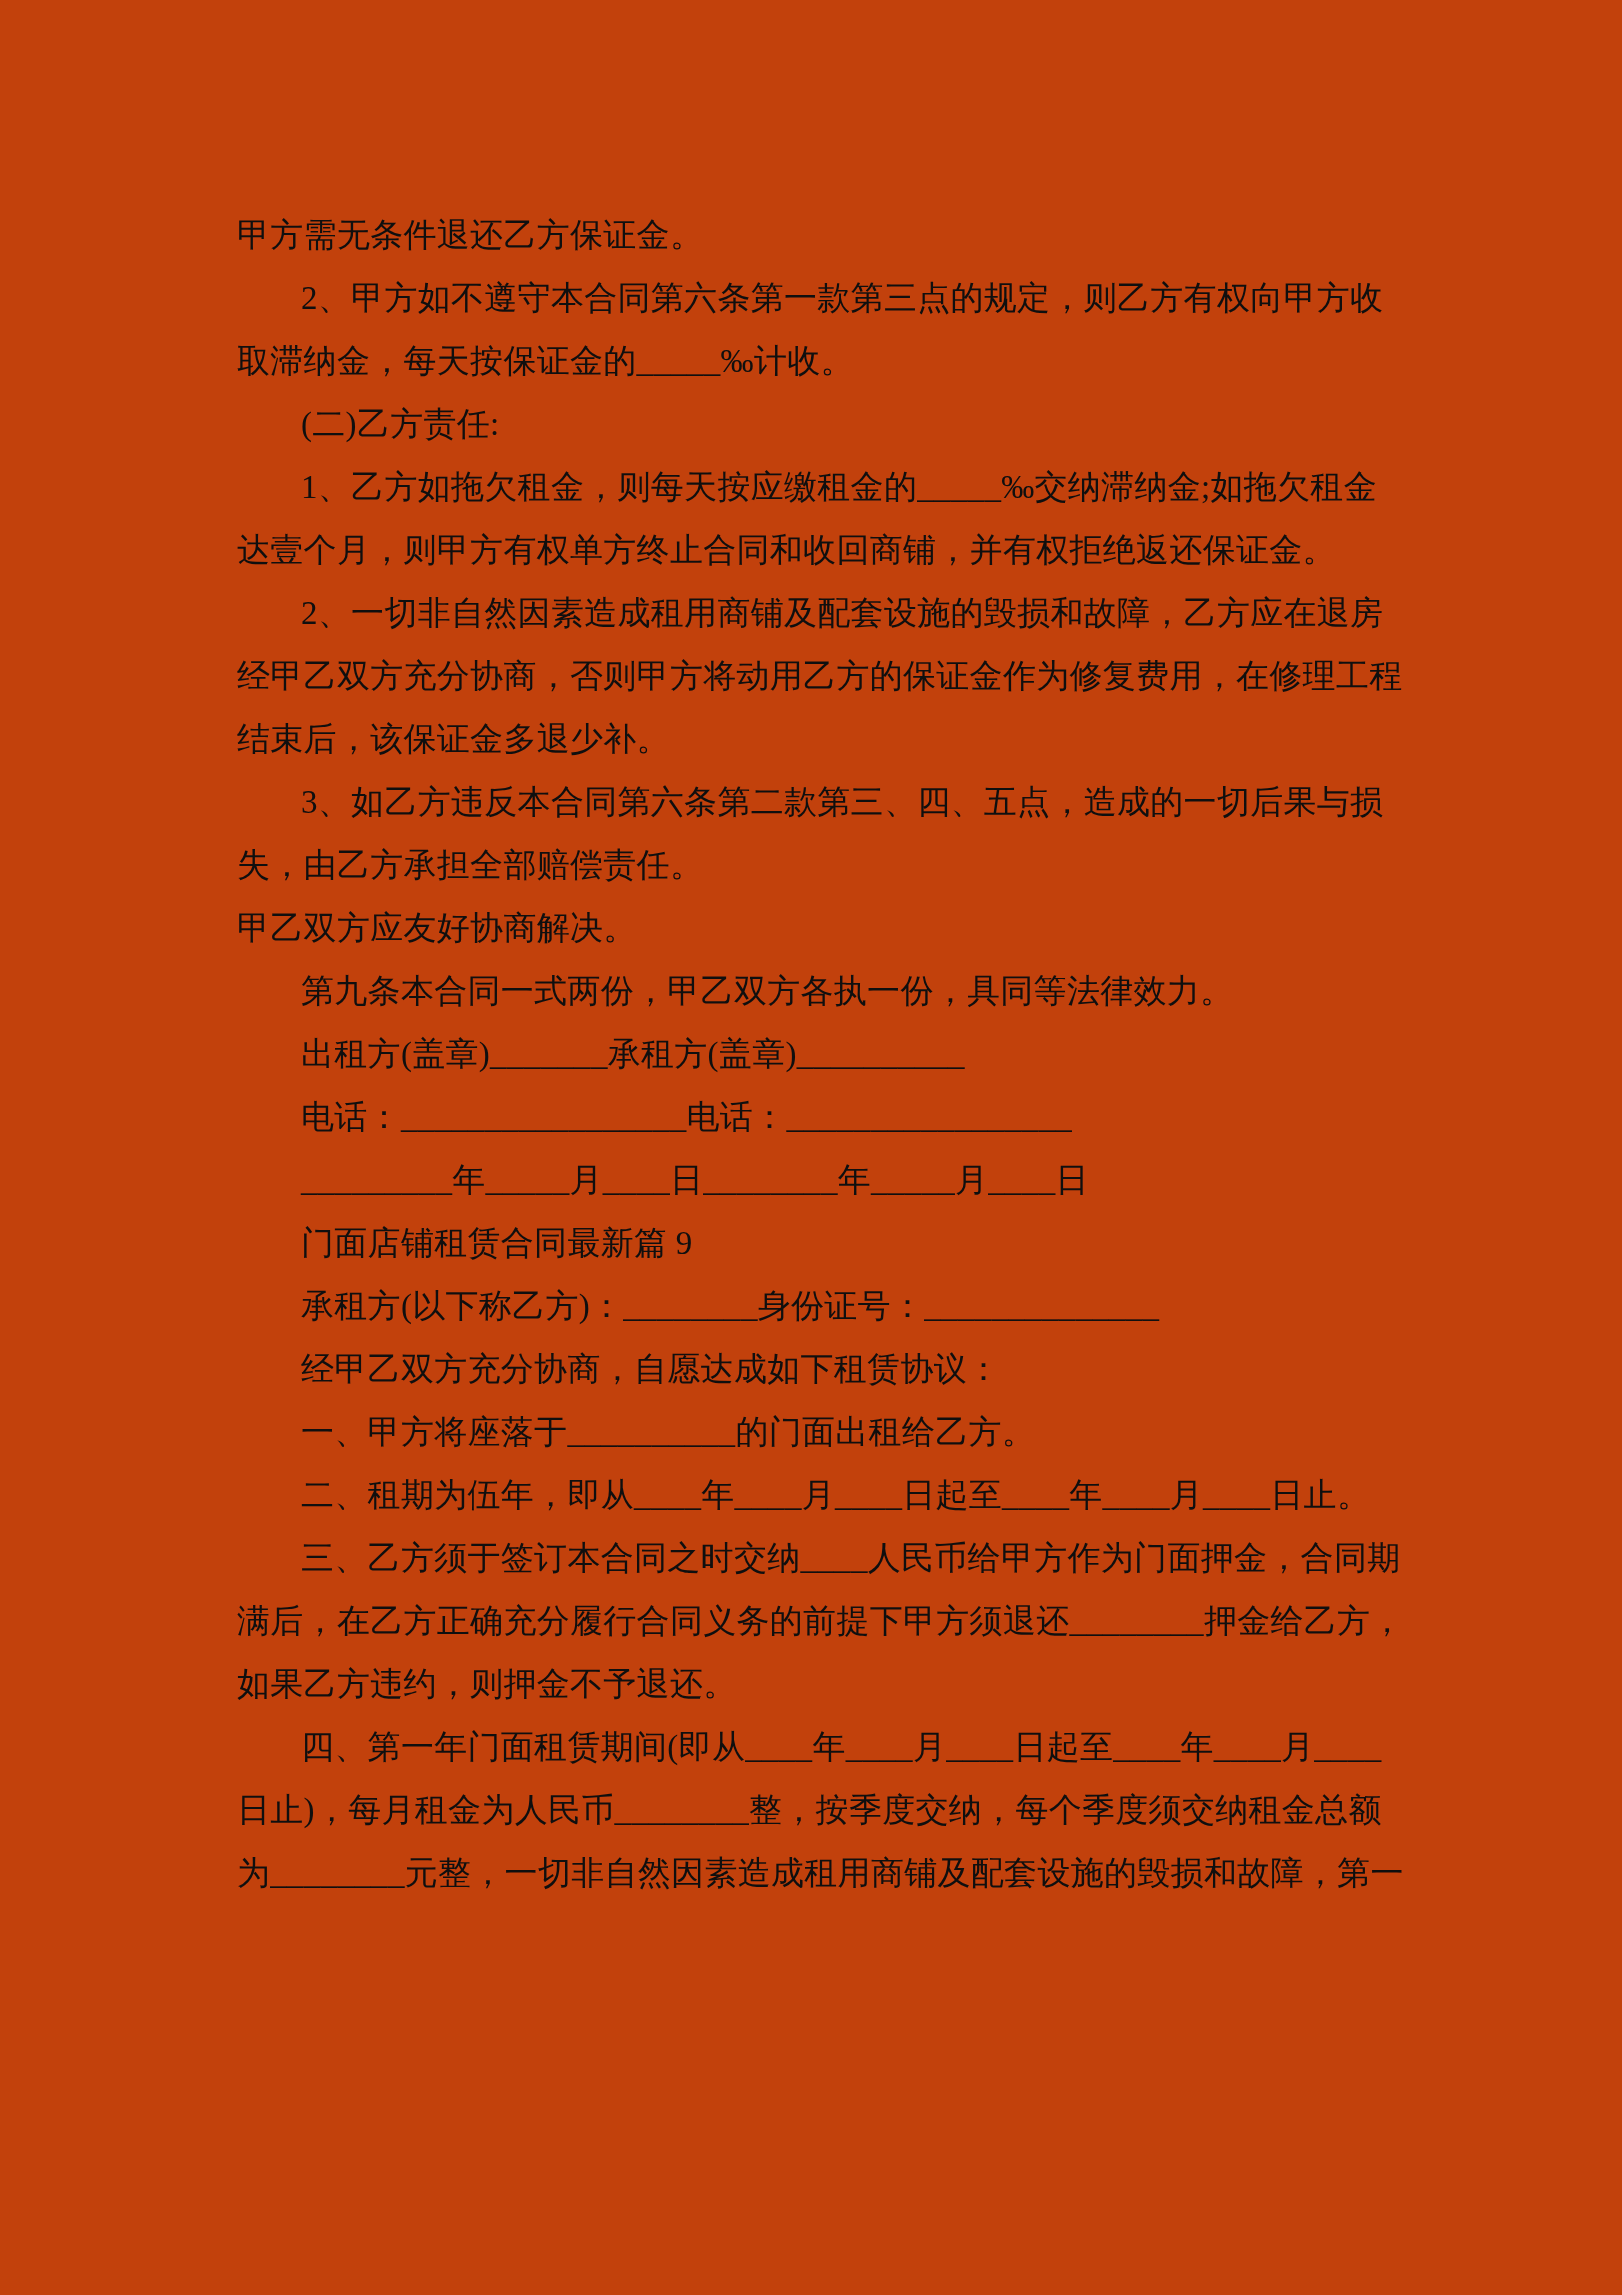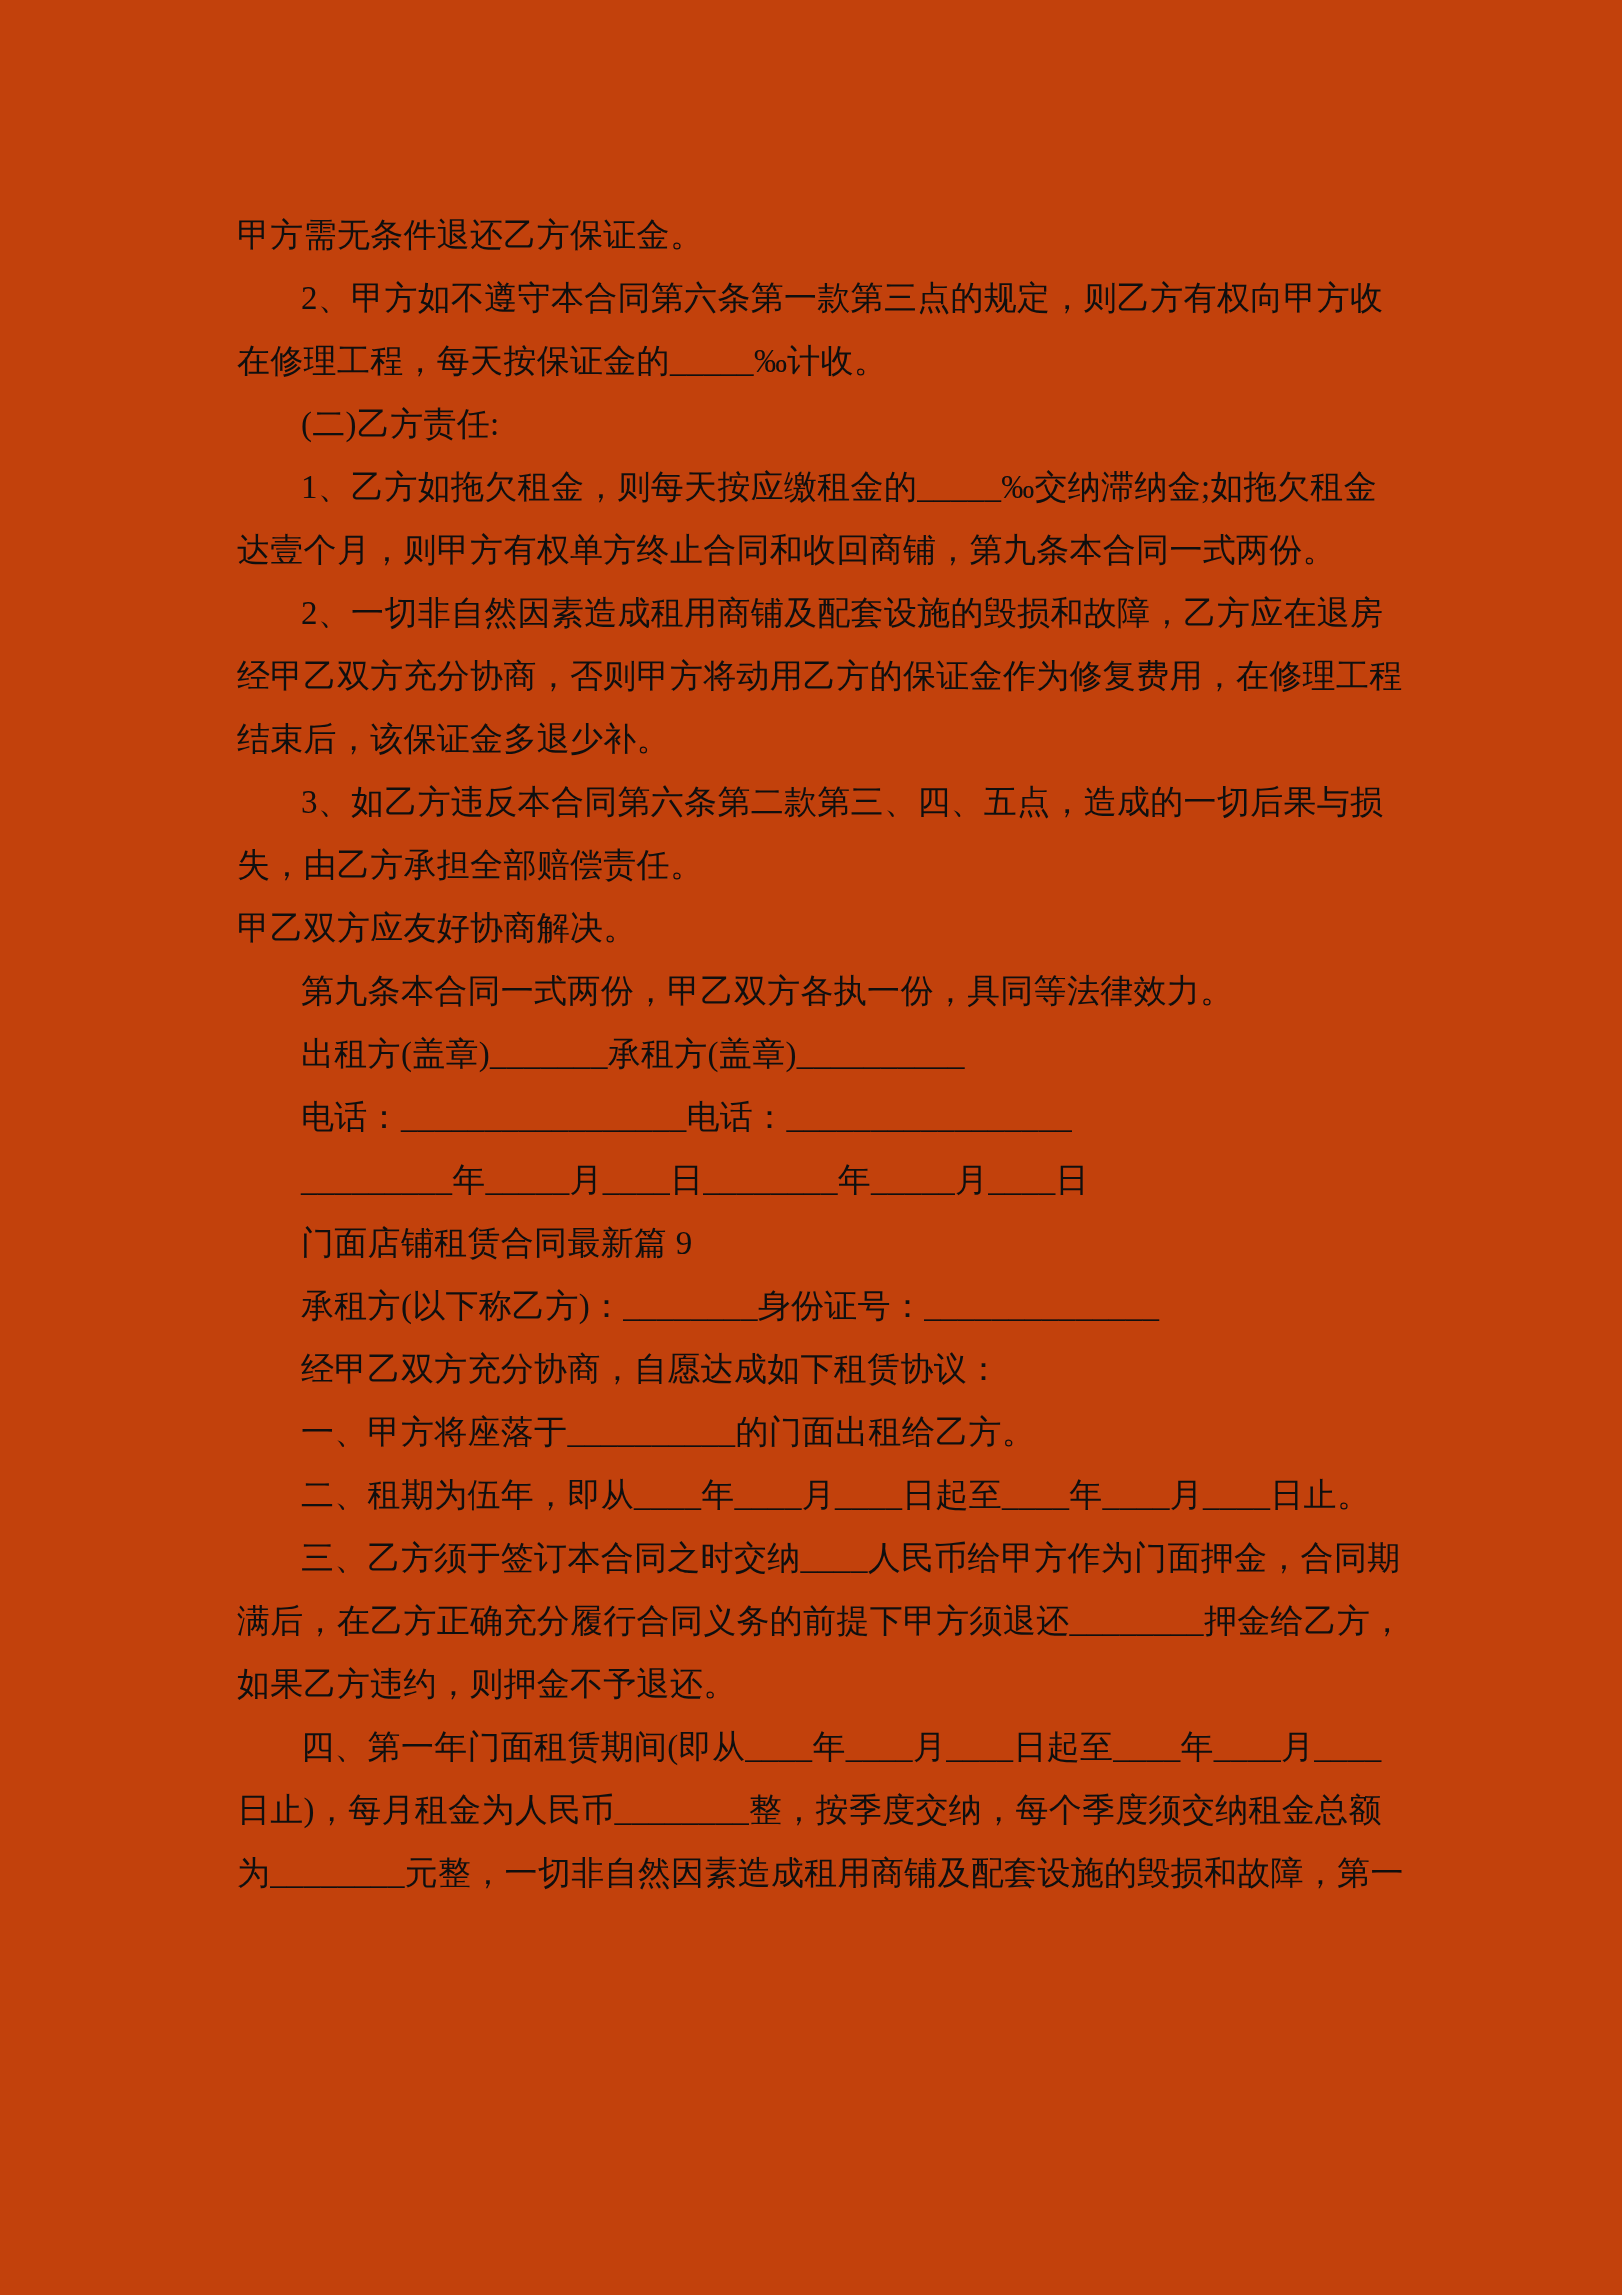--- a/index.html
+++ b/index.html
@@ -35,24 +35,24 @@
     padding-left: 64px;
   }
 </style>
 </head>
 <body>
 
 <div class="page">
   <div class="content">
     <div class="line">甲方需无条件退还乙方保证金。</div>
     <div class="line indent">2、甲方如不遵守本合同第六条第一款第三点的规定，则乙方有权向甲方收</div>
-    <div class="line">在修理工程，每天按保证金的_____‰计收。</div>
+    <div class="line">取滞纳金，每天按保证金的_____‰计收。</div>
     <div class="line indent">(二)乙方责任:</div>
     <div class="line indent">1、乙方如拖欠租金，则每天按应缴租金的_____‰交纳滞纳金;如拖欠租金</div>
-    <div class="line">达壹个月，则甲方有权单方终止合同和收回商铺，第九条本合同一式两份。</div>
+    <div class="line">达壹个月，则甲方有权单方终止合同和收回商铺，并有权拒绝返还保证金。</div>
     <div class="line indent">2、一切非自然因素造成租用商铺及配套设施的毁损和故障，乙方应在退房</div>
     <div class="line">经甲乙双方充分协商，否则甲方将动用乙方的保证金作为修复费用，在修理工程</div>
     <div class="line">结束后，该保证金多退少补。</div>
     <div class="line indent">3、如乙方违反本合同第六条第二款第三、四、五点，造成的一切后果与损</div>
     <div class="line">失，由乙方承担全部赔偿责任。</div>
     <div class="line">甲乙双方应友好协商解决。</div>
     <div class="line indent">第九条本合同一式两份，甲乙双方各执一份，具同等法律效力。</div>
     <div class="line indent">出租方(盖章)_______承租方(盖章)__________</div>
     <div class="line indent">电话：_________________电话：_________________</div>
     <div class="line indent">_________年_____月____日________年_____月____日</div>

